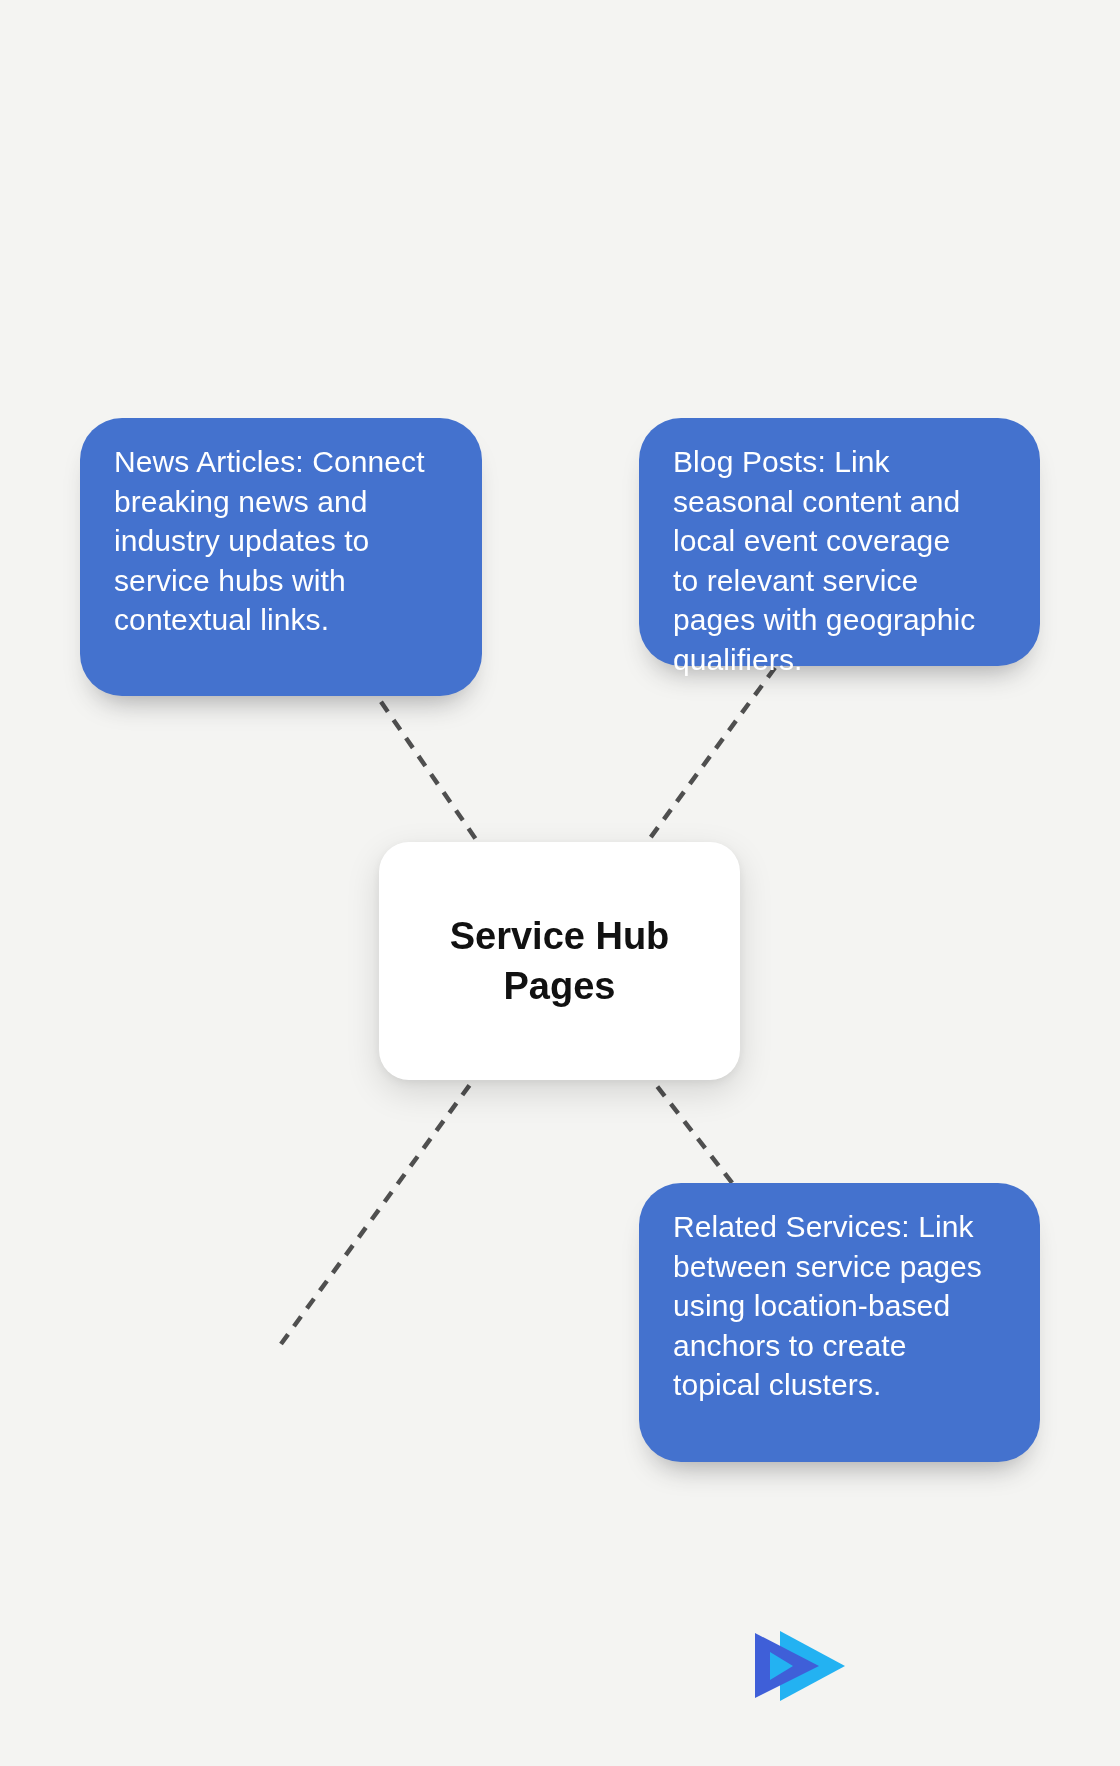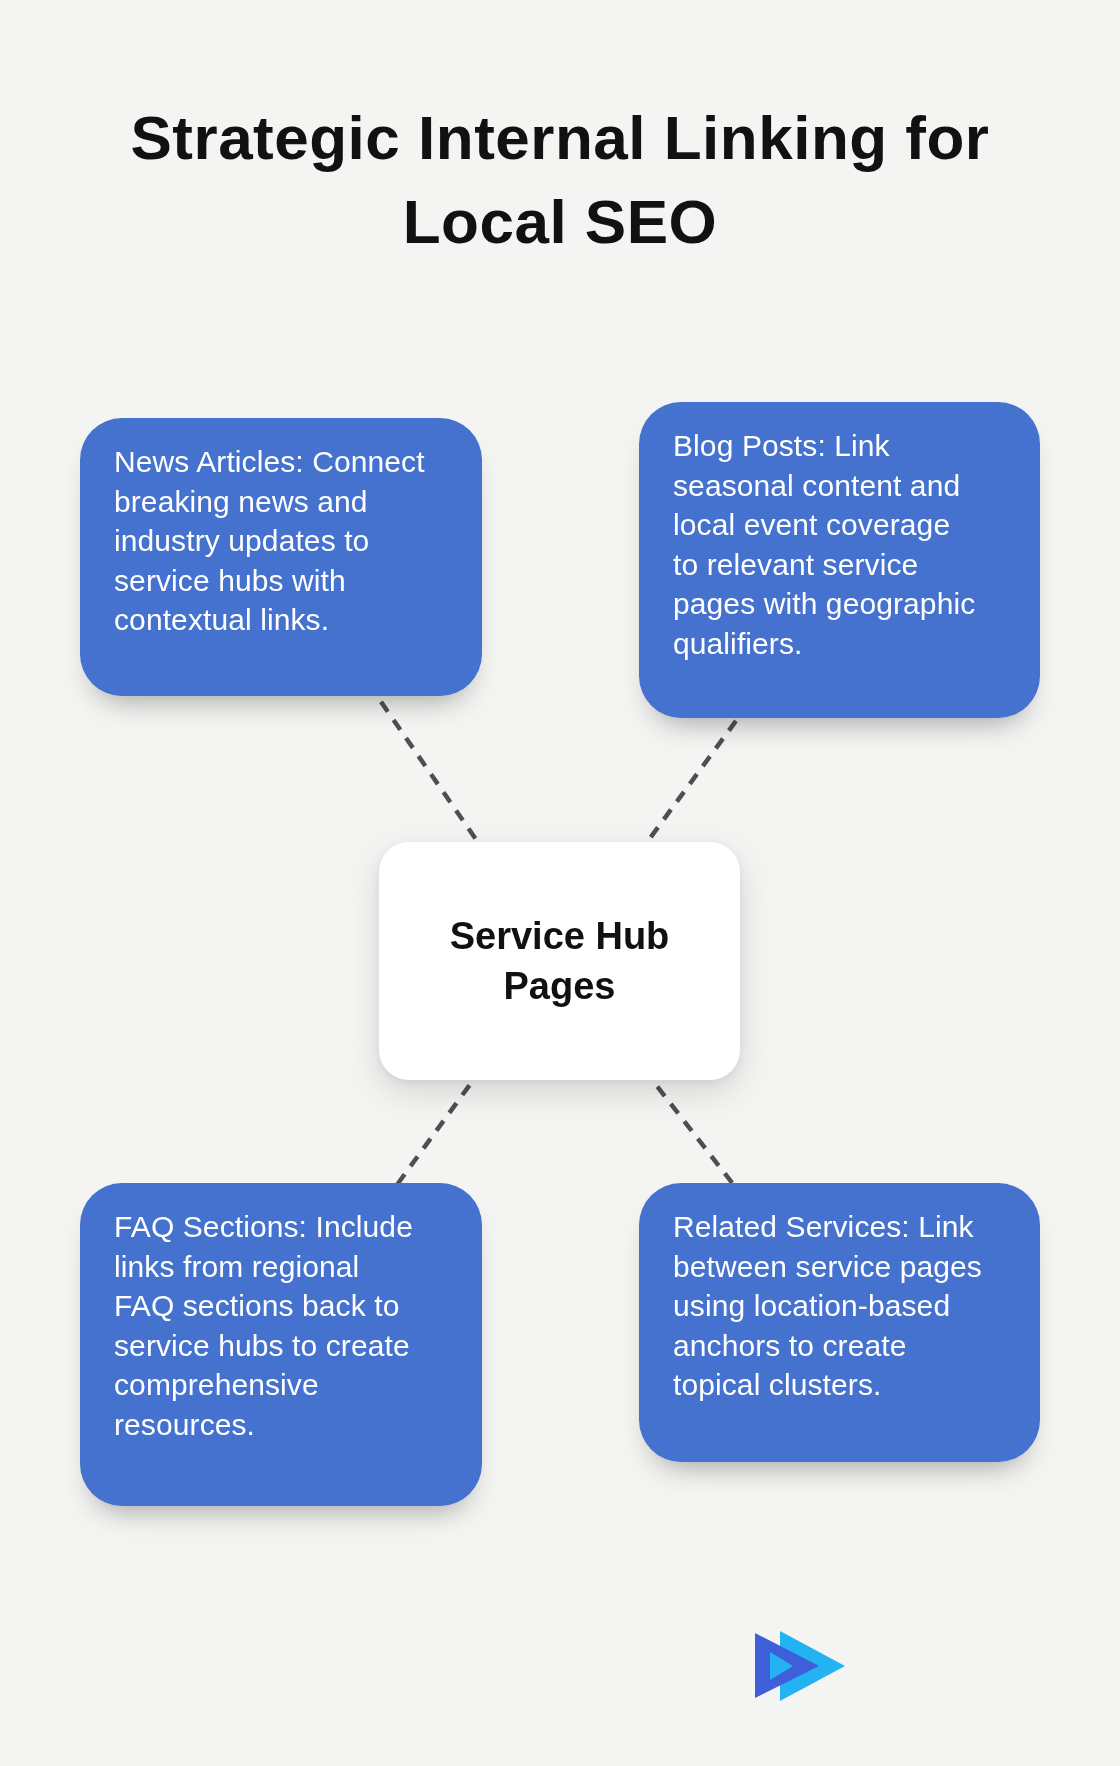--- a/index.html
+++ b/index.html
@@ -49,21 +49,21 @@
   }
   .card-text {
     margin: 0;
     color: #ffffff;
     font-size: 30px;
     line-height: 39.5px;
     letter-spacing: 0.1px;
     white-space: pre-line;
   }
   .card-tl { left: 80px;  top: 418px;  width: 402px; height: 278px; }
-  .card-tr { left: 639px; top: 402px;  width: 401px; height: 316px; }
+  .card-tr { left: 639px; top: 418px;  width: 401px; height: 248px; }
   .card-bl { left: 80px;  top: 1183px; width: 402px; height: 323px; }
   .card-br { left: 639px; top: 1183px; width: 401px; height: 279px; }
   .center-node {
     position: absolute;
     left: 379px; top: 842px;
     width: 361px; height: 238px;
     background: #ffffff;
     border-radius: 30px;
     box-shadow: 0 12px 34px rgba(0, 0, 0, 0.13), 0 3px 8px rgba(0, 0, 0, 0.06);
     display: flex;
@@ -93,22 +93,20 @@
     color: #101010;
     letter-spacing: 0px;
     line-height: 44px;
   }
 </style>
 </head>
 <body>
 
 <div class="canvas">
 
-  <h1 class="title">Strategic Internal Linking for
-Local SEO</h1>
 
   <svg class="connectors" width="1120" height="1766" viewBox="0 0 1120 1766">
     <line x1="281" y1="557" x2="560" y2="961"></line>
     <line x1="840" y1="579" x2="560" y2="961"></line>
     <line x1="281" y1="1344" x2="560" y2="961"></line>
     <line x1="840" y1="1322" x2="560" y2="961"></line>
   </svg>
 
   <div class="card card-tl">
     <p class="card-text">News Articles: Connect
@@ -120,28 +118,20 @@
 
   <div class="card card-tr">
     <p class="card-text">Blog Posts: Link
 seasonal content and
 local event coverage
 to relevant service
 pages with geographic
 qualifiers.</p>
   </div>
 
-  <div class="card card-bl">
-    <p class="card-text">FAQ Sections: Include
-links from regional
-FAQ sections back to
-service hubs to create
-comprehensive
-resources.</p>
-  </div>
 
   <div class="card card-br">
     <p class="card-text">Related Services: Link
 between service pages
 using location-based
 anchors to create
 topical clusters.</p>
   </div>
 
   <div class="center-node">

